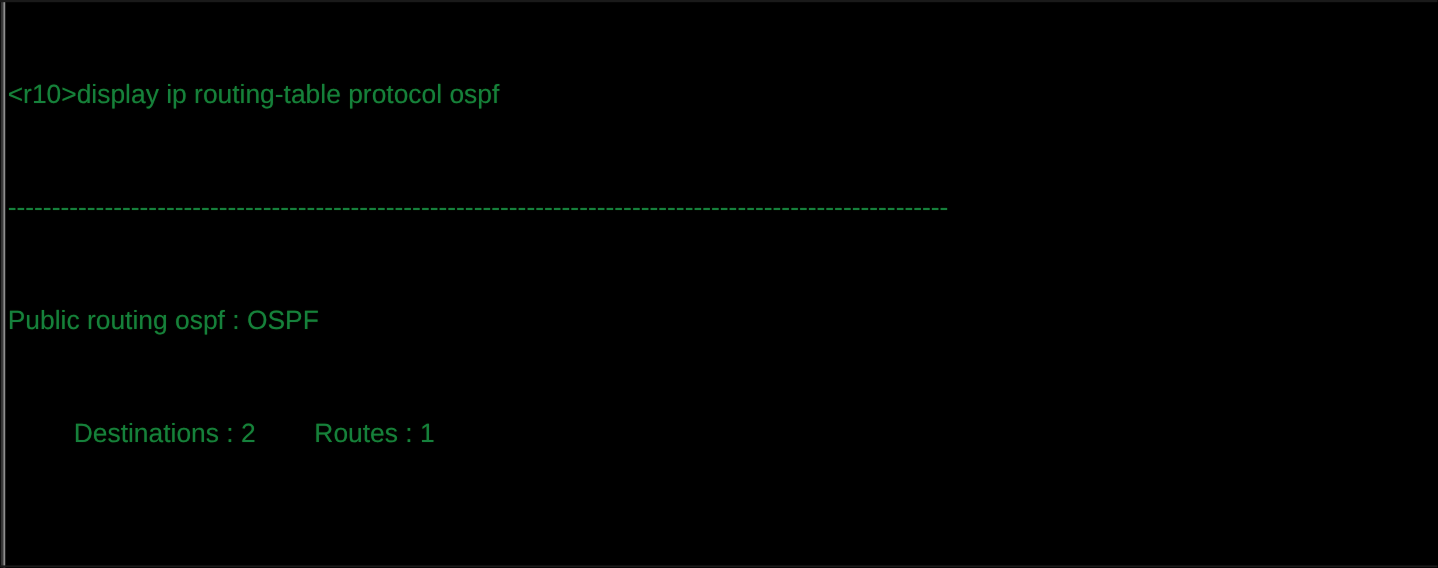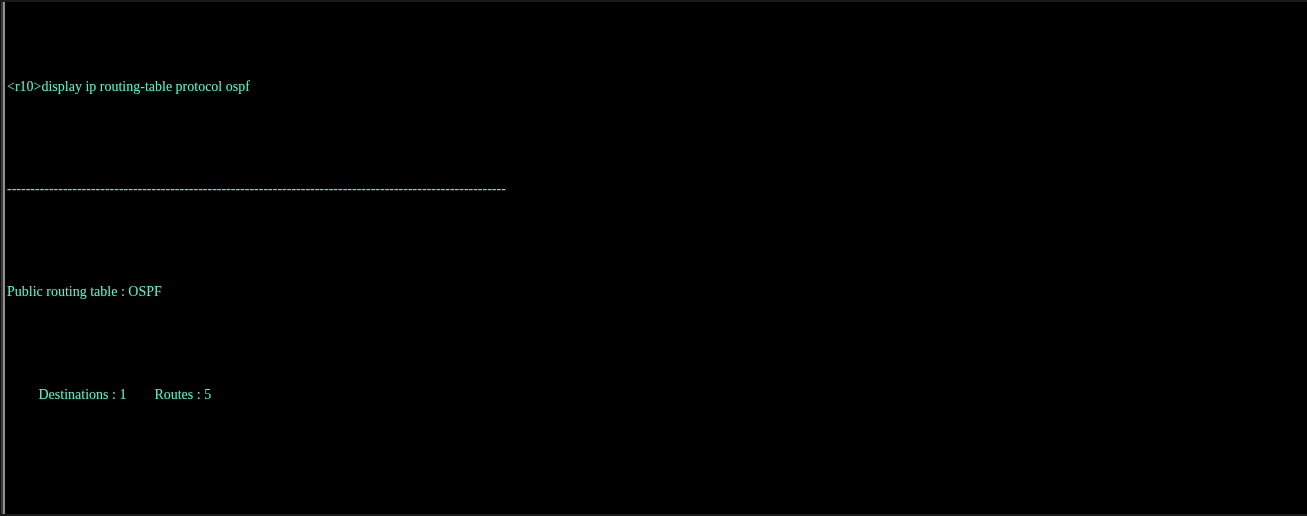--- a/index.html
+++ b/index.html
@@ -45,23 +45,23 @@
   }
   .top-edge { top: 0; }
   .bottom-edge { bottom: 0; }
 
   #console-text {
     position: absolute;
     left: 7px;
     top: 1px;
     right: 0;
     bottom: 0;
-    color: #5eead4;
-    font-family: Liberation Serif, serif;
-    font-size: 14px;
+    color: #15803d;
+    font-family: Liberation Sans, sans-serif;
+    font-size: 24px;
     line-height: 34.3px;
     letter-spacing: 0px;
     white-space: pre;
     text-shadow: 0 0 1px rgba(58,210,0,0.35);
   }
 
   .line {
     height: 34.3px;
     white-space: pre;
     font-variant-ligatures: none;
@@ -75,22 +75,22 @@
   <div class="edge edge-0"></div>
   <div class="edge edge-1"></div>
   <div class="edge edge-2"></div>
   <div class="edge edge-3"></div>
   <div class="top-edge"></div>
   <div class="bottom-edge"></div>
 
   <div id="console-text">
     <div class="line">&lt;r10&gt;display ip routing-table protocol ospf</div>
     <div class="line">-----------------------------------------------------------------------------------------------------------</div>
-    <div class="line">Public routing table : OSPF</div>
-    <div class="line">         Destinations : 1        Routes : 5</div>
+    <div class="line">Public routing ospf : OSPF</div>
+    <div class="line">         Destinations : 2        Routes : 1</div>
     
     
     
     
     
     
     
     
     
     

